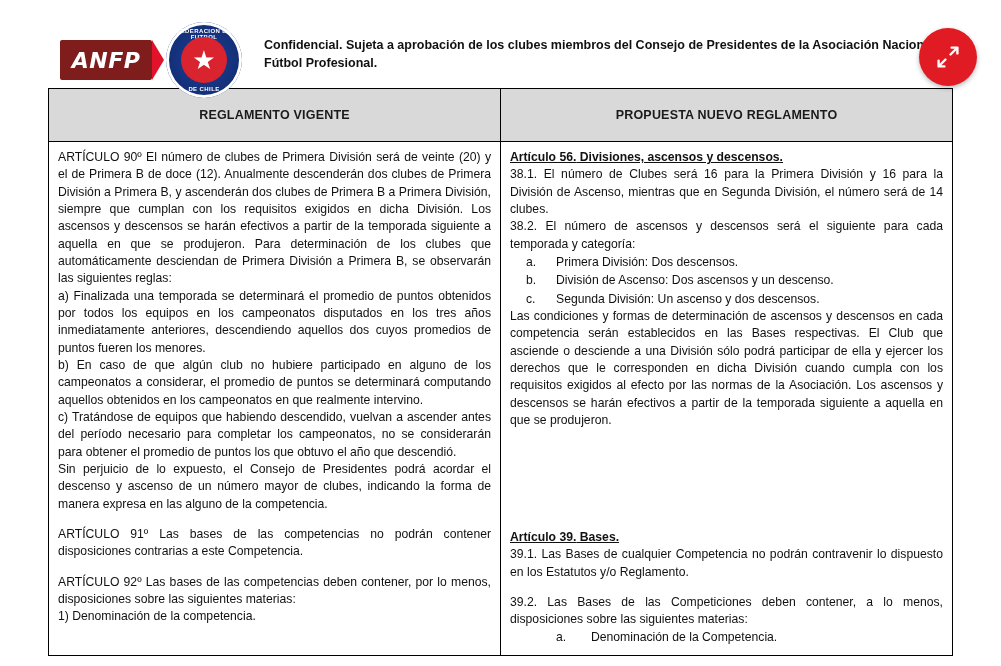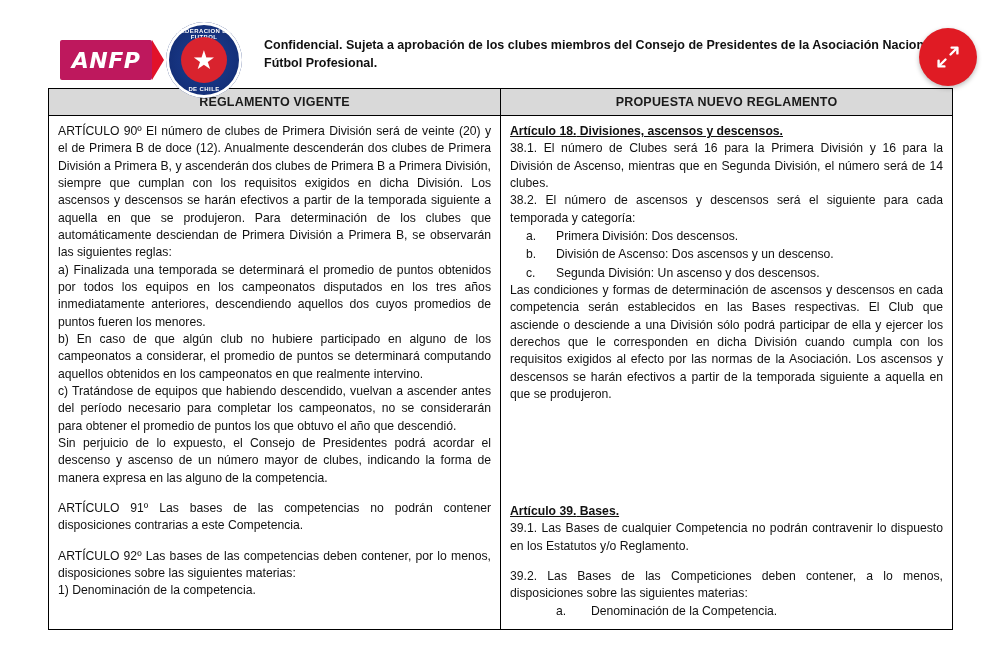--- a/index.html
+++ b/index.html
@@ -26,21 +26,21 @@
   }
   .logo-block {
     display: flex;
     align-items: center;
     margin-left: 60px;
     flex: 0 0 auto;
   }
   .anfp-logo {
     width: 92px;
     height: 40px;
-    background: #be185d;
+    background: #7f1d1d;
     position: relative;
     display: flex;
     align-items: center;
     justify-content: center;
     border-radius: 2px;
   }
   .anfp-logo .anfp-text {
     color: #ffffff;
     font-weight: bold;
     font-style: italic;
@@ -149,21 +149,21 @@
   }
   .doc-table th, .doc-table td {
     border: 1px solid #000000;
     vertical-align: top;
   }
   .doc-table th {
     background: #d9d9d9;
     font-size: 12.5px;
     font-weight: bold;
     text-align: center;
-    padding: 6px 4px;
+    padding: 19px 4px;
     letter-spacing: 0.2px;
   }
   .doc-table td {
     padding: 7px 9px 9px 9px;
     font-size: 12.2px;
     line-height: 1.42;
     text-align: justify;
     color: #111111;
   }
   .col-left   { width: 50%; }
@@ -249,21 +249,21 @@
         <p class="block">b) En caso de que algún club no hubiere participado en alguno de los campeonatos a considerar, el promedio de puntos se determinará computando aquellos obtenidos en los campeonatos en que realmente intervino.</p>
         <p class="block">c) Tratándose de equipos que habiendo descendido, vuelvan a ascender antes del período necesario para completar los campeonatos, no se considerarán para obtener el promedio de puntos los que obtuvo el año que descendió.</p>
         <p class="block">Sin perjuicio de lo expuesto, el Consejo de Presidentes podrá acordar el descenso y ascenso de un número mayor de clubes, indicando la forma de manera expresa en las alguno de la competencia.</p>
         <p class="block gap">ARTÍCULO 91º Las bases de las competencias no podrán contener disposiciones contrarias a este Competencia.</p>
         <p class="block gap">ARTÍCULO 92º Las bases de las competencias deben contener, por lo menos, disposiciones sobre las siguientes materias:</p>
         <p class="block">1) Denominación de la competencia.</p>
       </td>
 
       <td class="col-right clip-bottom">
         <p class="block">
-          <span class="u-bold">Artículo 18.</span><span class="u-bold"> Divisiones, ascensos y descensos.</span>
+          <span class="u-bold">Artículo 56.</span><span class="u-bold"> Divisiones, ascensos y descensos.</span>
         </p>
         <p class="block">38.1. El número de Clubes será 16 para la Primera División y 16 para la División de Ascenso, mientras que en Segunda División, el número será de 14 clubes.</p>
         <p class="block">38.2. El número de ascensos y descensos será el siguiente para cada temporada y categoría:</p>
         <ul class="list-abc">
           <li>
             <span class="marker">a.</span>
             <span>Primera División: Dos descensos.</span>
           </li>
           <li>
             <span class="marker">b.</span>

